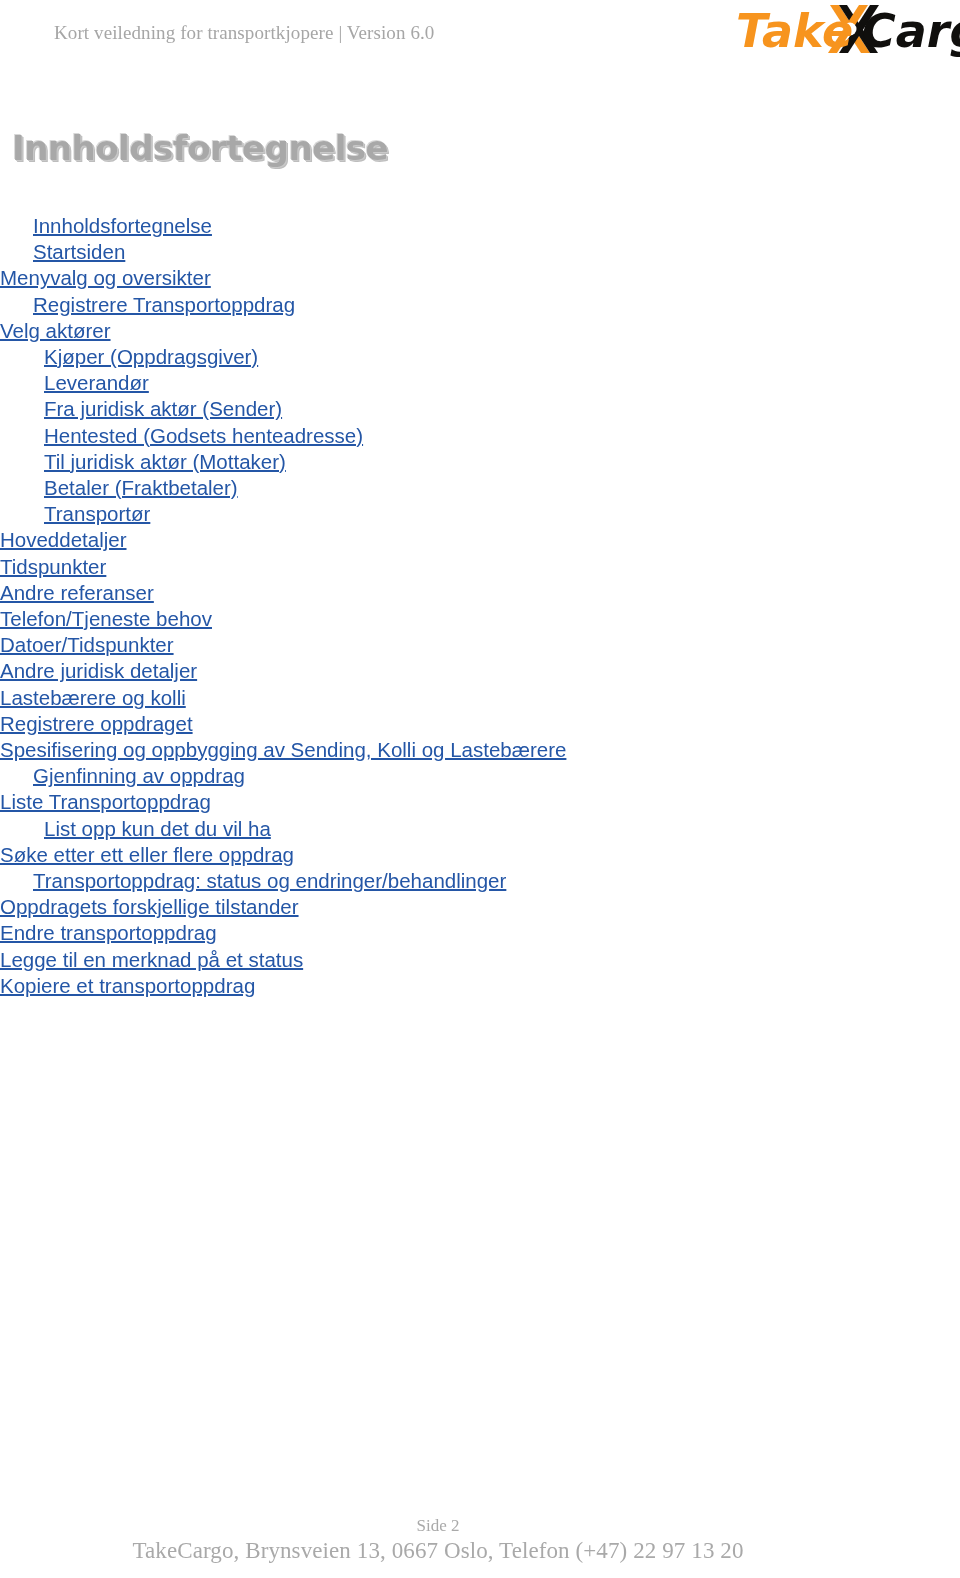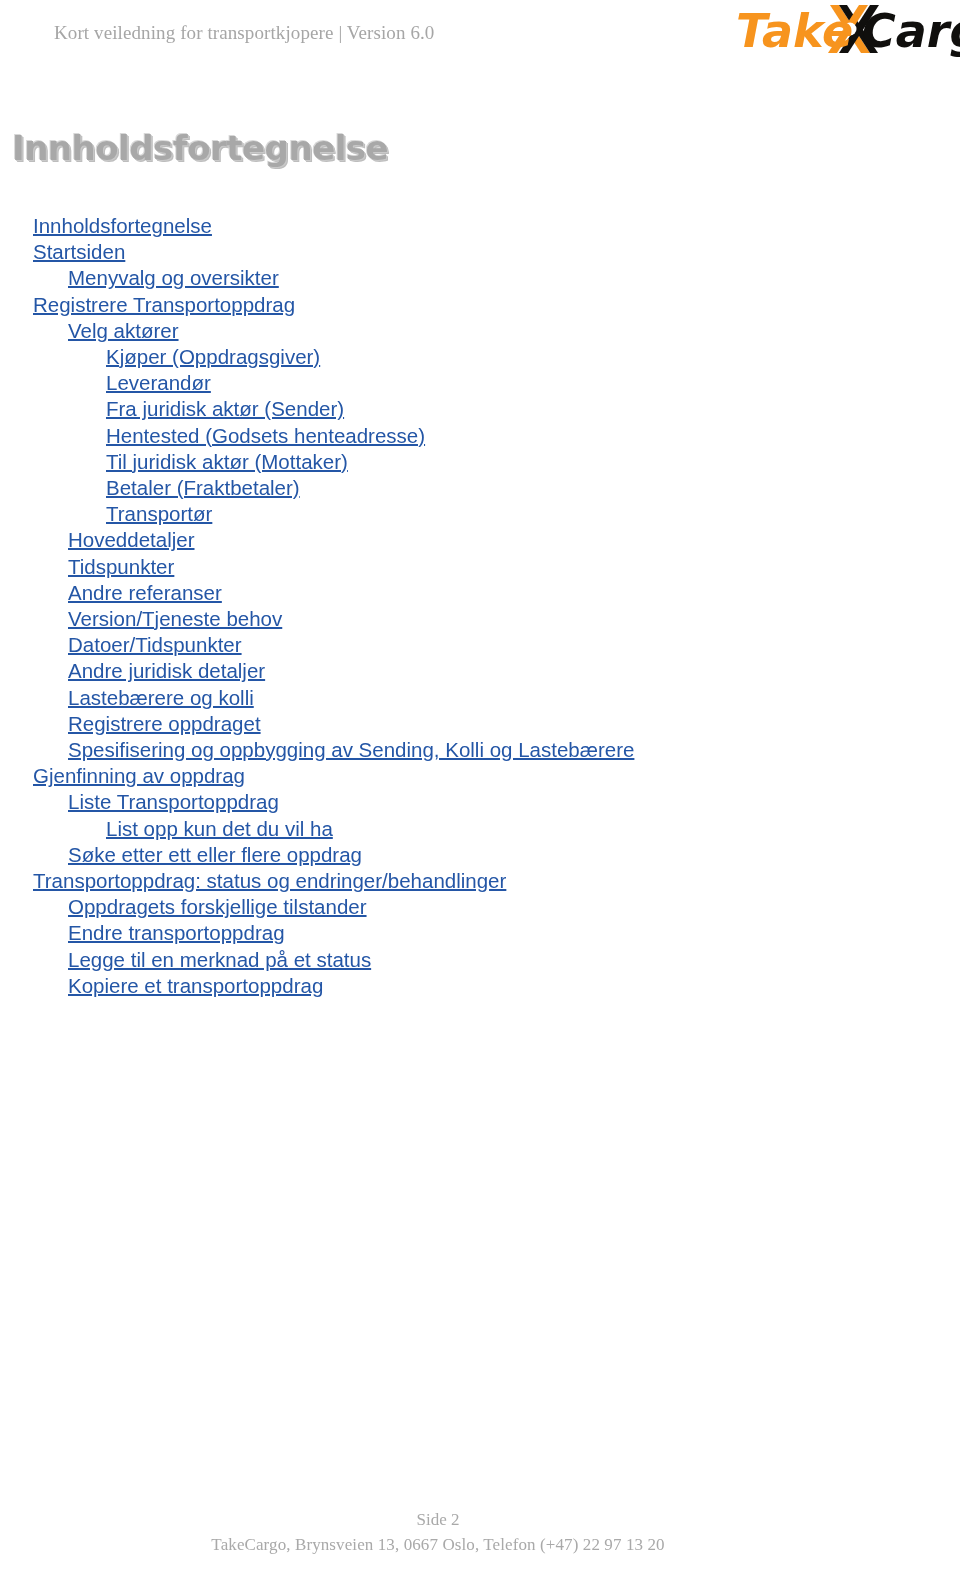--- a/index.html
+++ b/index.html
@@ -78,39 +78,39 @@
     line-height: 26.2px;
     color: #2456a6;
     text-decoration: underline;
     text-decoration-color: #2456a6;
     text-underline-offset: 1px;
     white-space: nowrap;
     width: max-content;
     cursor: pointer;
   }
   .lvl-0 { margin-left: 33px; }
-  .lvl-1 { margin-left: 68px; }
-  .lvl-2 { margin-left: 106px; }
+  .lvl-1 { }
+  .lvl-2 { margin-left: 44px; }
 
   
   .page-footer {
     position: absolute;
     left: 0;
-    bottom: 20px;
+    bottom: 14px;
     width: 876px;
     text-align: center;
     font-family: "Liberation Serif", serif;
     color: #a9a9a9;
   }
   .footer-page {
     font-size: 17px;
     line-height: 24px;
   }
   .footer-address {
-    font-size: 17px;
+    font-size: 23px;
     line-height: 26px;
     letter-spacing: 0.1px;
   }
 </style>
 </head>
 <body>
 
 <div class="page-header">
   <div class="header-title">Kort veiledning for transportkjopere | Version 6.0</div>
 
@@ -147,21 +147,21 @@
     <a class="toc-entry lvl-2">Kjøper (Oppdragsgiver)</a>
     <a class="toc-entry lvl-2">Leverandør</a>
     <a class="toc-entry lvl-2">Fra juridisk aktør (Sender)</a>
     <a class="toc-entry lvl-2">Hentested (Godsets henteadresse)</a>
     <a class="toc-entry lvl-2">Til juridisk aktør (Mottaker)</a>
     <a class="toc-entry lvl-2">Betaler (Fraktbetaler)</a>
     <a class="toc-entry lvl-2">Transportør</a>
     <a class="toc-entry lvl-1">Hoveddetaljer</a>
     <a class="toc-entry lvl-1">Tidspunkter</a>
     <a class="toc-entry lvl-1">Andre referanser</a>
-    <a class="toc-entry lvl-1">Version/Tjeneste behov</a>
+    <a class="toc-entry lvl-1">Telefon/Tjeneste behov</a>
     <a class="toc-entry lvl-1">Datoer/Tidspunkter</a>
     <a class="toc-entry lvl-1">Andre juridisk detaljer</a>
     <a class="toc-entry lvl-1">Lastebærere og kolli</a>
     <a class="toc-entry lvl-1">Registrere oppdraget</a>
     <a class="toc-entry lvl-1">Spesifisering og oppbygging av Sending, Kolli og Lastebærere</a>
     <a class="toc-entry lvl-0">Gjenfinning av oppdrag</a>
     <a class="toc-entry lvl-1">Liste Transportoppdrag</a>
     <a class="toc-entry lvl-2">List opp kun det du vil ha</a>
     <a class="toc-entry lvl-1">Søke etter ett eller flere oppdrag</a>
     <a class="toc-entry lvl-0">Transportoppdrag: status og endringer/behandlinger</a>

